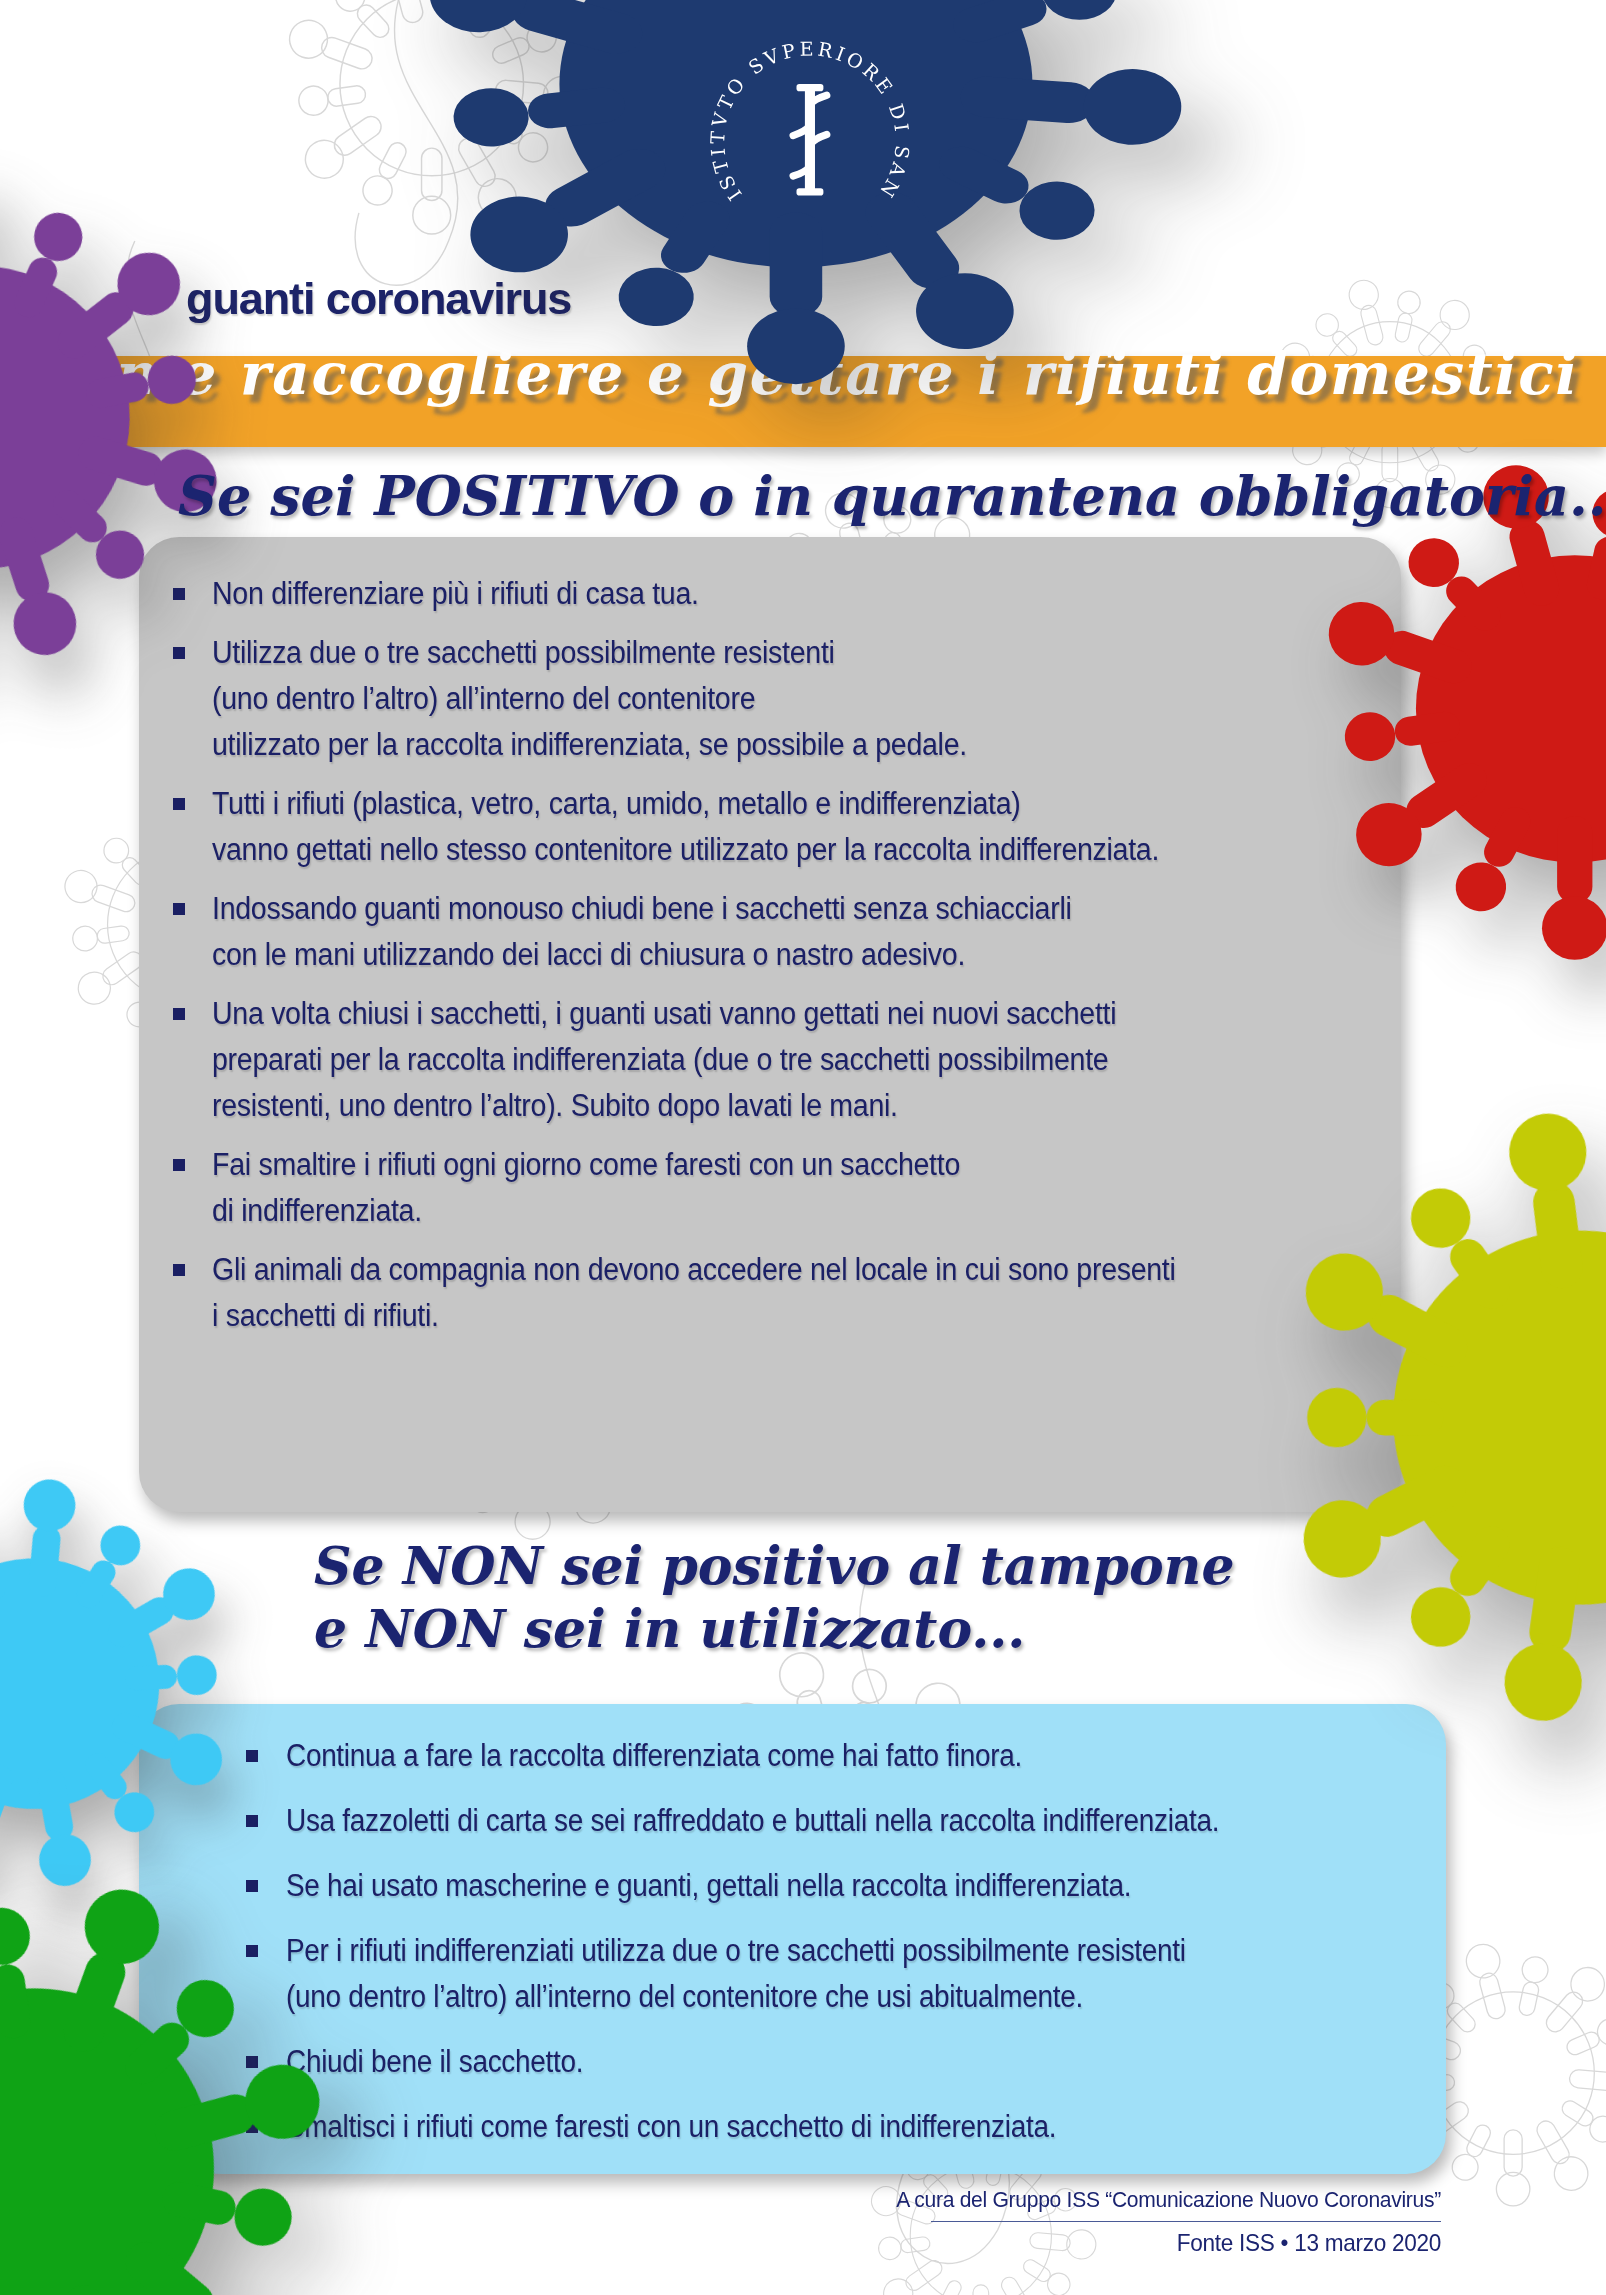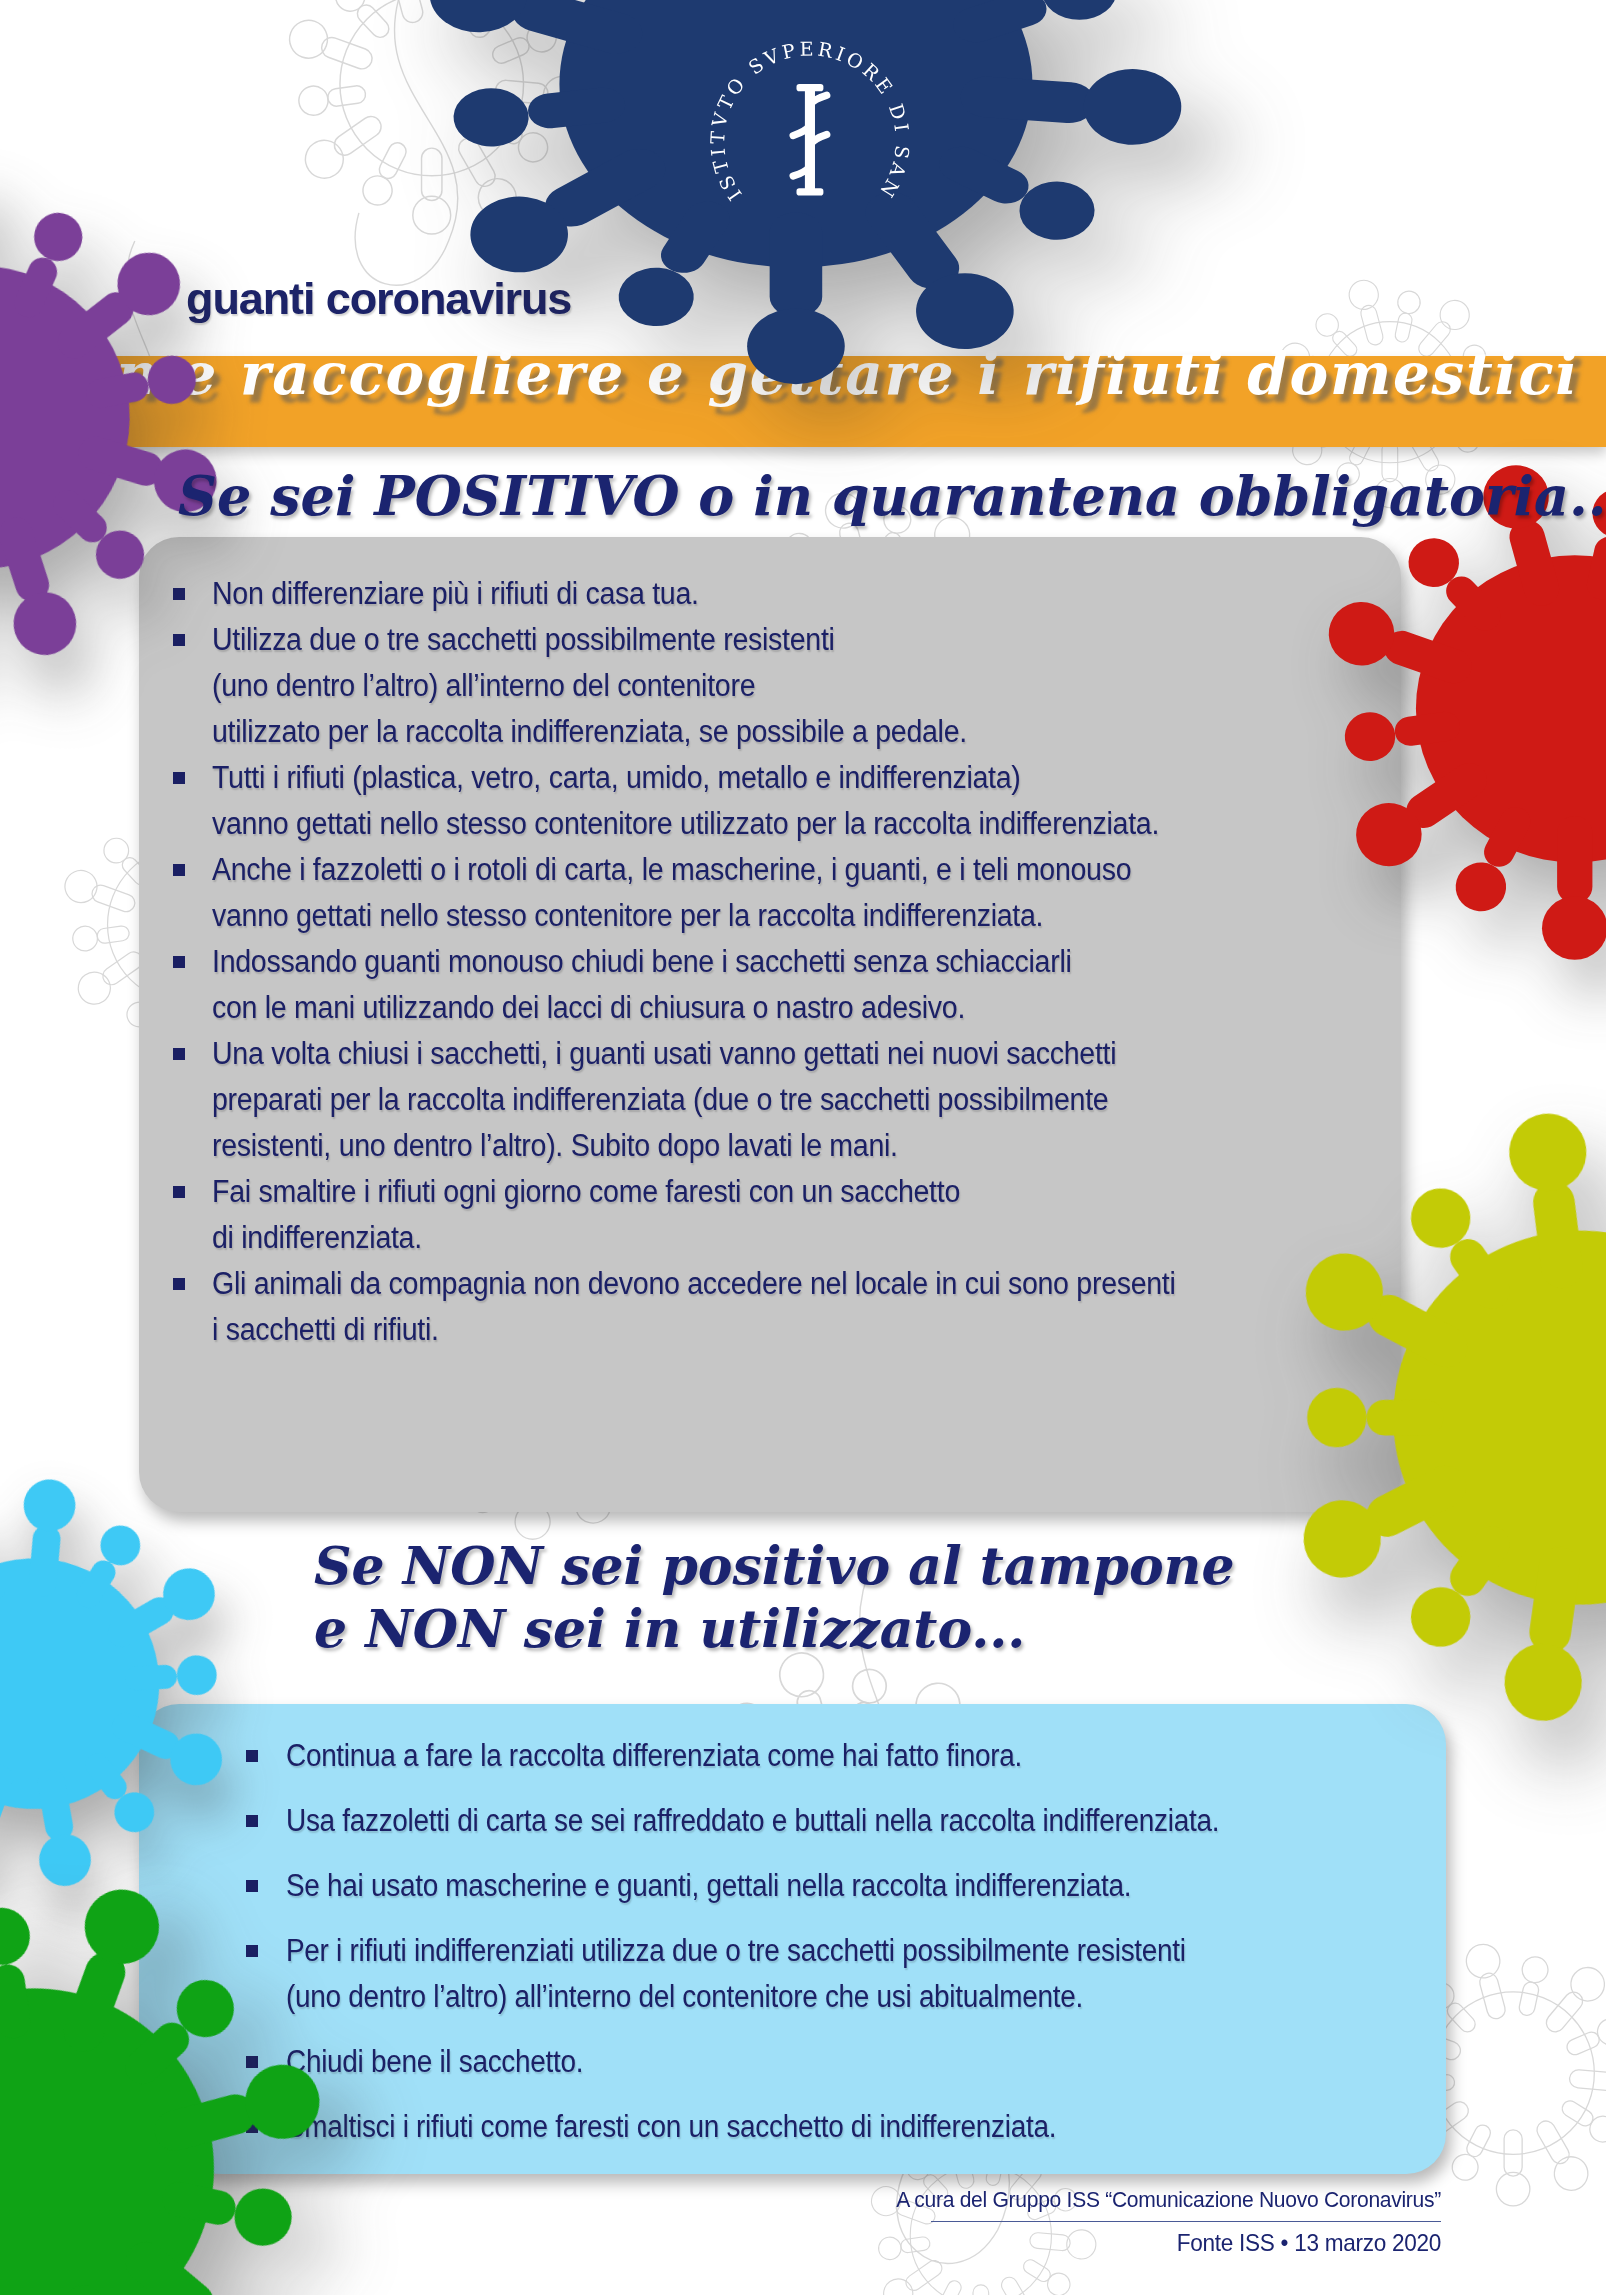--- a/index.html
+++ b/index.html
@@ -43,21 +43,21 @@
   .box.gray{
     left:139px; top:537px; width:1262px; height:975px;
     background:#C6C6C6; border-radius:40px;
   }
   .box.blue{
     left:139px; top:1704px; width:1307px; height:470px;
     background:#A0E0F8; border-radius:40px; border-bottom-left-radius:84px;
   }
 
   .list{display:flex; flex-direction:column;}
-  .box.gray .list{padding:34px 28px 0 34px; }
+  .box.gray .list{padding:34px 28px 0 34px; row-gap:13px;}
   .box.blue .list{padding:29px 40px 0 107px; row-gap:19px;}
 
   .bullet-item{display:flex; align-items:flex-start;}
   .sq{
     flex:0 0 auto; width:11.8px; height:11.8px; background:#1A1F63;
     margin-top:17px; margin-right:27px;
   }
   .box.blue .sq{margin-right:28px;}
   .bullet-lines{
     color:#1B2066; font-size:31px; line-height:46px; letter-spacing:-0.3px;
@@ -168,27 +168,20 @@
         <div class="bullet-item">
           <span class="sq"></span>
           <div class="bullet-lines">
             <div class="bullet-line">Tutti i rifiuti (plastica, vetro, carta, umido, metallo e indifferenziata)</div>
             <div class="bullet-line">vanno gettati nello stesso contenitore utilizzato per la raccolta indifferenziata.</div>
           </div>
         </div>
         <div class="bullet-item">
           <span class="sq"></span>
           <div class="bullet-lines">
-            <div class="bullet-line">Anche i fazzoletti o i rotoli di carta, le mascherine, i guanti, e i teli monouso</div>
-            <div class="bullet-line">vanno gettati nello stesso contenitore per la raccolta indifferenziata.</div>
-          </div>
-        </div>
-        <div class="bullet-item">
-          <span class="sq"></span>
-          <div class="bullet-lines">
             <div class="bullet-line">Indossando guanti monouso chiudi bene i sacchetti senza schiacciarli</div>
             <div class="bullet-line">con le mani utilizzando dei lacci di chiusura o nastro adesivo.</div>
           </div>
         </div>
         <div class="bullet-item">
           <span class="sq"></span>
           <div class="bullet-lines">
             <div class="bullet-line">Una volta chiusi i sacchetti, i guanti usati vanno gettati nei nuovi sacchetti</div>
             <div class="bullet-line">preparati per la raccolta indifferenziata (due o tre sacchetti possibilmente</div>
             <div class="bullet-line">resistenti, uno dentro l’altro). Subito dopo lavati le mani.</div>

